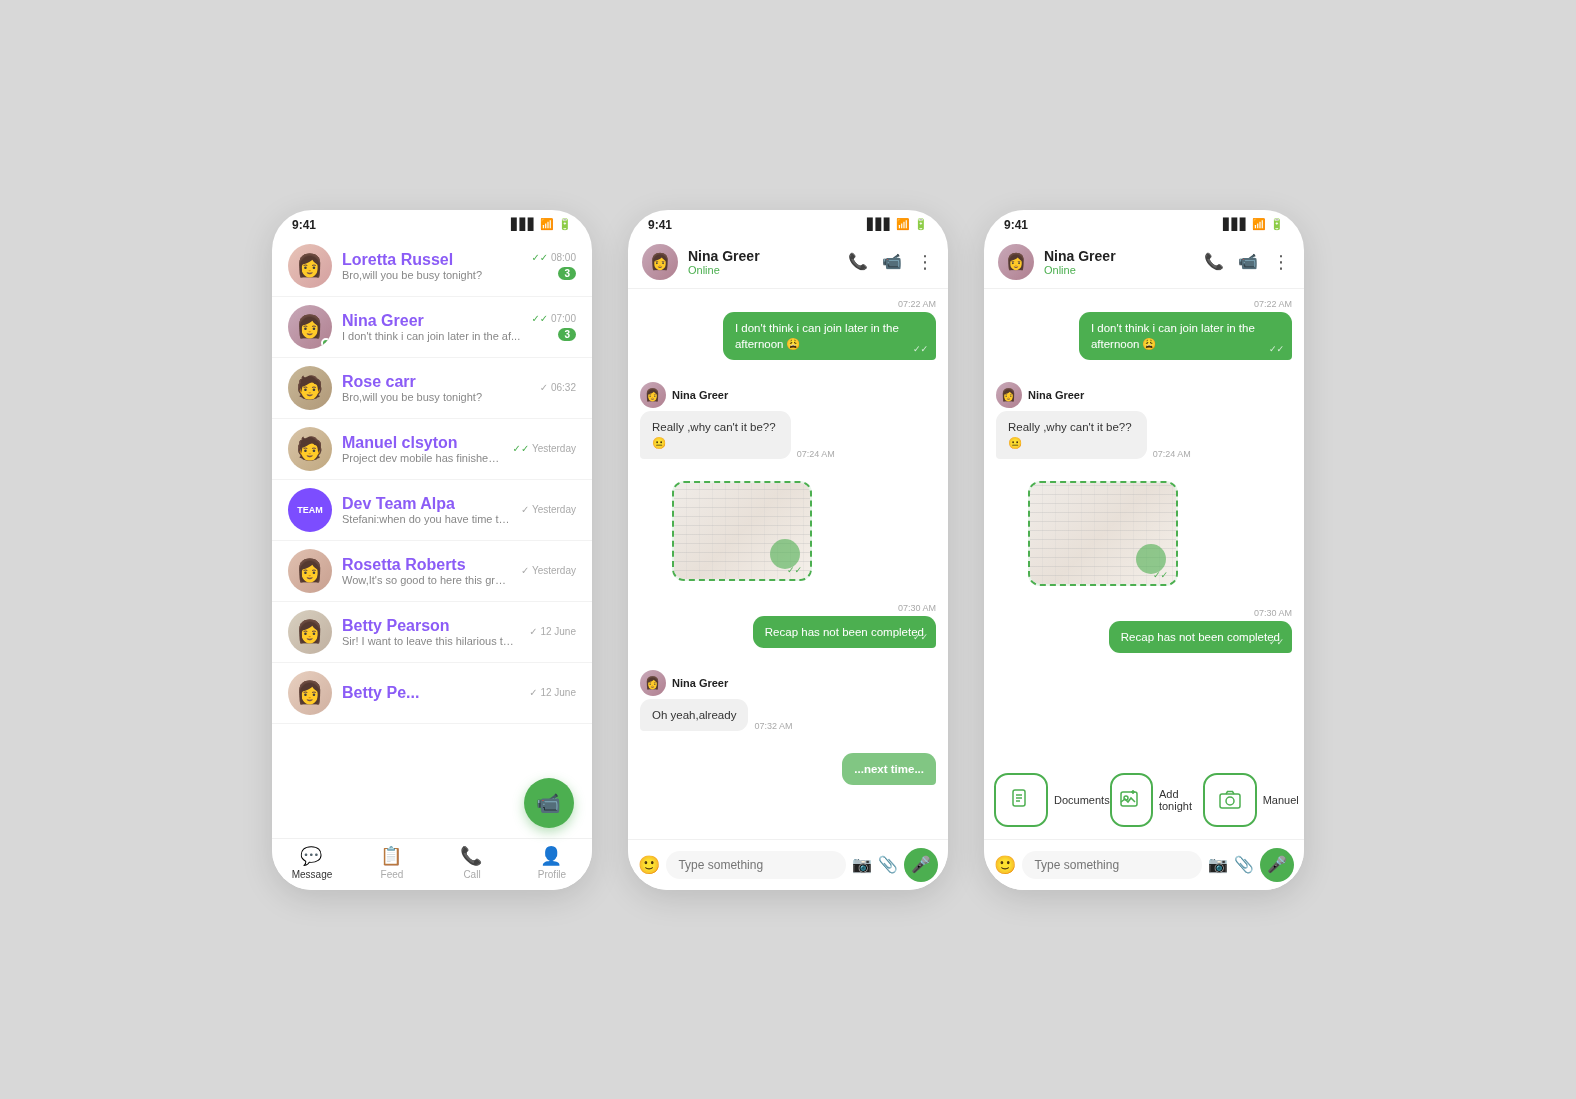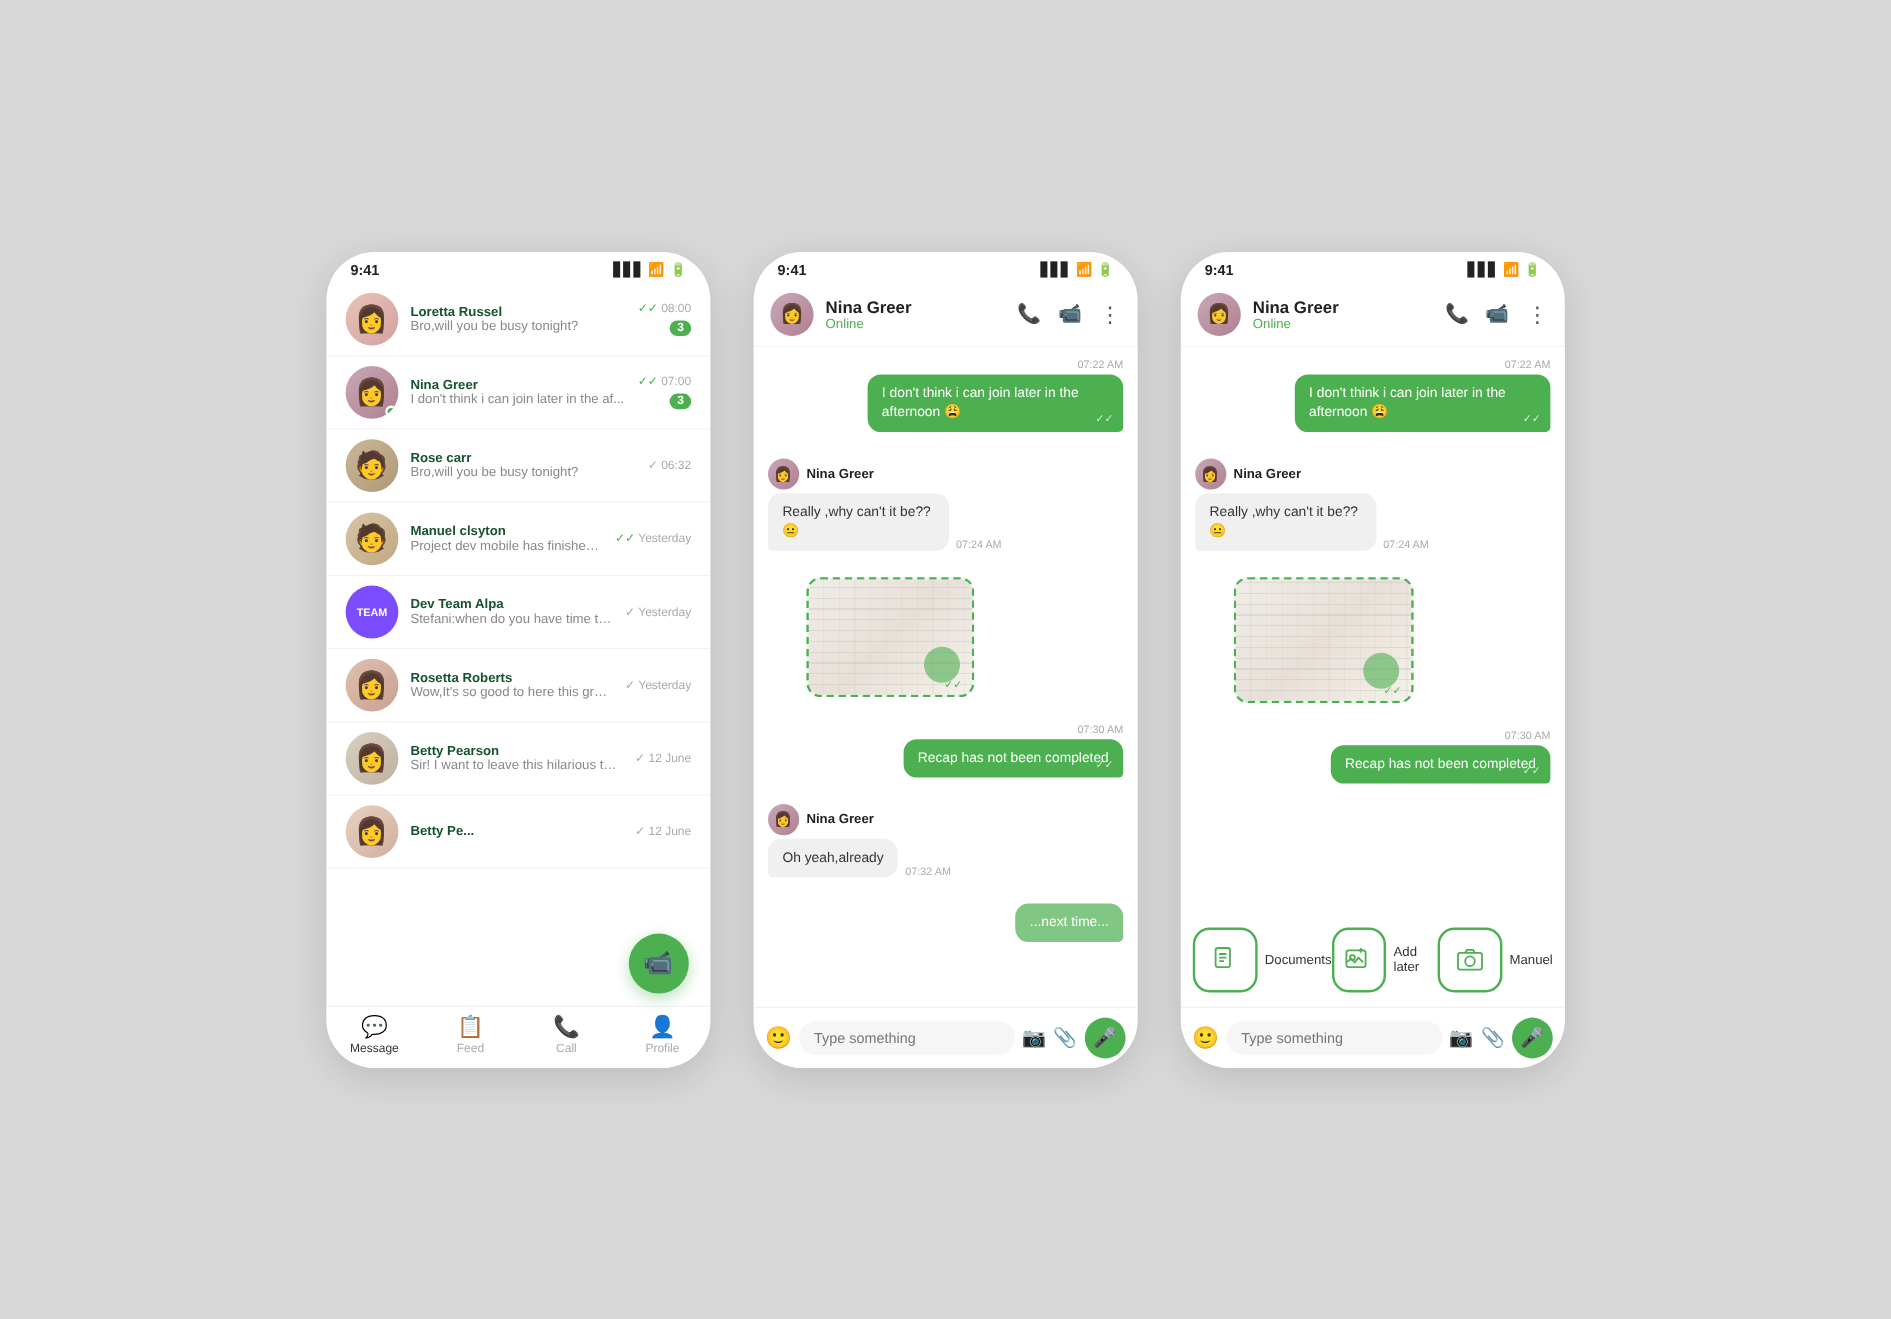--- a/index.html
+++ b/index.html
@@ -116,23 +116,23 @@
     .avatar-team {
       background: #7c4dff;
       font-size: 10px;
       font-weight: 800;
     }
     .chat-info {
       flex: 1;
       min-width: 0;
     }
     .chat-name {
-      font-size: 11px;
+      font-size: 16px;
       font-weight: 600;
-      color: #14532d;
+      color: #8b5cf6;
     }
     .chat-preview {
       font-size: 11px;
       color: #888;
       white-space: nowrap;
       overflow: hidden;
       text-overflow: ellipsis;
     }
     .chat-meta {
       display: flex;
@@ -601,21 +601,21 @@
         <div class="sender-avatar av-nina" style="font-size:12px;display:flex;align-items:center;justify-content:center;">👩</div>
         <span class="sender-name">Nina Greer</span>
       </div>
       <div style="display:flex;align-items:flex-end;gap:6px;">
         <div class="msg-bubble received">Oh yeah,already</div>
         <span style="font-size:9px;color:#aaa;">07:32 AM</span>
       </div>
     </div>
 
     <div class="msg-row sent">
-      <div class="msg-bubble sent" style="opacity:0.7;">
+      <div class="msg-bubble sent" style="opacity:0.7;font-weight:bold;">
         ...next time...
       </div>
     </div>
   </div>
 
   <div class="chat-input-bar">
     <span class="input-emoji">🙂</span>
     <input class="input-field" placeholder="Type something" type="text" style="">
     <span class="input-icon">📷</span>
     <span class="input-icon">📎</span>
@@ -703,21 +703,21 @@
     <div class="quick-action-btn">
       <div class="quick-action-icon">
         <svg width="24" height="24" viewBox="0 0 24 24" fill="none">
           <rect x="2" y="4" width="16" height="14" rx="2" stroke="#4CAF50" stroke-width="1.5"></rect>
           <line x1="14" y1="2" x2="14" y2="6" stroke="#4CAF50" stroke-width="1.5"></line>
           <line x1="12" y1="4" x2="16" y2="4" stroke="#4CAF50" stroke-width="1.5"></line>
           <circle cx="7" cy="10" r="2" stroke="#4CAF50" stroke-width="1.5"></circle>
           <path d="M2 14 l4-3 3 3 3-4 4 4" stroke="#4CAF50" stroke-width="1.5"></path>
         </svg>
       </div>
-      <span class="quick-action-label">Add later</span>
+      <span class="quick-action-label">Add tonight</span>
     </div>
     <div class="quick-action-btn">
       <div class="quick-action-icon">
         <svg width="24" height="24" viewBox="0 0 24 24" fill="none">
           <rect x="2" y="6" width="20" height="14" rx="2" stroke="#4CAF50" stroke-width="1.5"></rect>
           <circle cx="12" cy="13" r="4" stroke="#4CAF50" stroke-width="1.5"></circle>
           <path d="M8 6 l1.5-2.5 h5 l1.5 2.5" stroke="#4CAF50" stroke-width="1.5"></path>
         </svg>
       </div>
       <span class="quick-action-label">Manuel</span>

